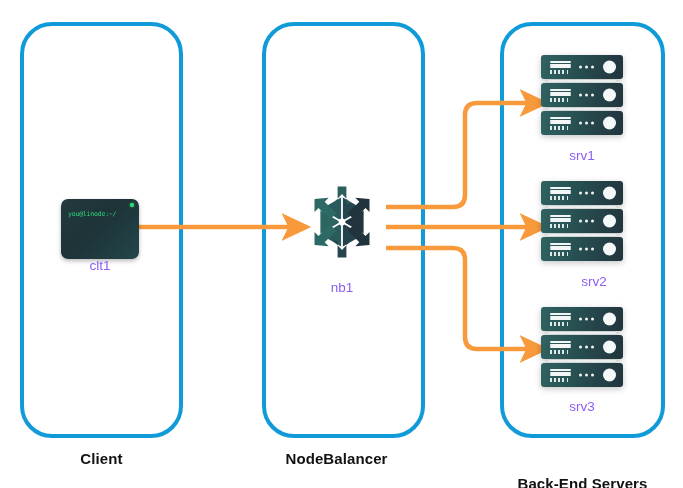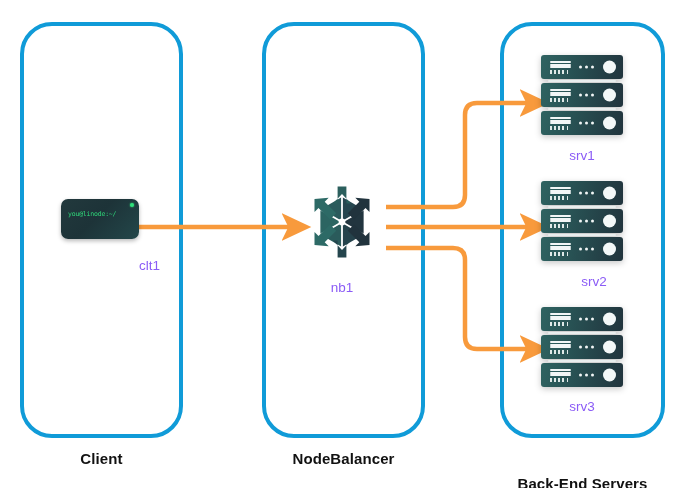--- a/index.html
+++ b/index.html
@@ -171,44 +171,44 @@
   }
 </style>
 </head>
 <body>
 
 <div class="group-box" style="left:20px; top:22px; width:163px; height:416px;"></div>
 <div class="group-box" style="left:262px; top:22px; width:163px; height:416px;"></div>
 <div class="group-box" style="left:500px; top:22px; width:165px; height:416px;"></div>
 
 <div class="group-label" style="left:20px; top:450px; width:163px;">Client</div>
-<div class="group-label" style="left:262px; top:450px; width:163px;">NodeBalancer</div>
+<div class="group-label" style="left:255px; top:450px; width:163px;">NodeBalancer</div>
 <div class="group-label" style="left:500px; top:475px; width:165px;">Back-End Servers</div>
 
 <svg id="canvas" viewBox="0 0 683 488" xmlns="http://www.w3.org/2000/svg">
   <defs>
     <marker id="arrowhead" markerWidth="7" markerHeight="7" refX="3.2" refY="3.5" orient="auto" markerUnits="strokeWidth">
       <path d="M0,0.4 L6.6,3.5 L0,6.6 L1.5,3.5 Z" fill="#F89A3C"></path>
     </marker>
   </defs>
 
   <path d="M138,227 L296,227" fill="none" stroke="#F89A3C" stroke-width="4.5" stroke-linecap="butt" marker-end="url(#arrowhead)"></path>
 
   <path d="M386,207 L453,207 Q465,207 465,195 L465,115 Q465,103 477,103 L534,103" fill="none" stroke="#F89A3C" stroke-width="4.5" stroke-linecap="butt" marker-end="url(#arrowhead)"></path>
 
   <path d="M386,227 L534,227" fill="none" stroke="#F89A3C" stroke-width="4.5" stroke-linecap="butt" marker-end="url(#arrowhead)"></path>
 
   <path d="M386,248 L453,248 Q465,248 465,260 L465,337 Q465,349 477,349 L534,349" fill="none" stroke="#F89A3C" stroke-width="4.5" stroke-linecap="butt" marker-end="url(#arrowhead)"></path>
 </svg>
 
-<div class="terminal" style="left:61px; top:199px; width:78px; height:40px;">
+<div class="terminal" style="left:61px; top:199px; width:78px; height:60px;">
   <span class="terminal-dot"></span>
   <span class="terminal-text">you@linode:~/</span>
 </div>
-<div class="node-label" style="left:40px; top:258px; width:120px;text-align:right;">clt1</div>
+<div class="node-label" style="left:40px; top:258px; width:120px;">clt1</div>
 
 <svg class="nb-icon" style="left:296px; top:176px; width:92px; height:92px;" viewBox="0 0 92 92" xmlns="http://www.w3.org/2000/svg">
   <g>
 
     <path d="M46,46 L24.4,33.5 L24.4,58.5 Z" fill="#2c6562"></path>
 
     <path d="M46,46 L24.4,33.5 L46,21 Z" fill="#2a5a5c"></path>
 
     <path d="M46,46 L46,21 L67.6,33.5 Z" fill="#26464f"></path>
 

